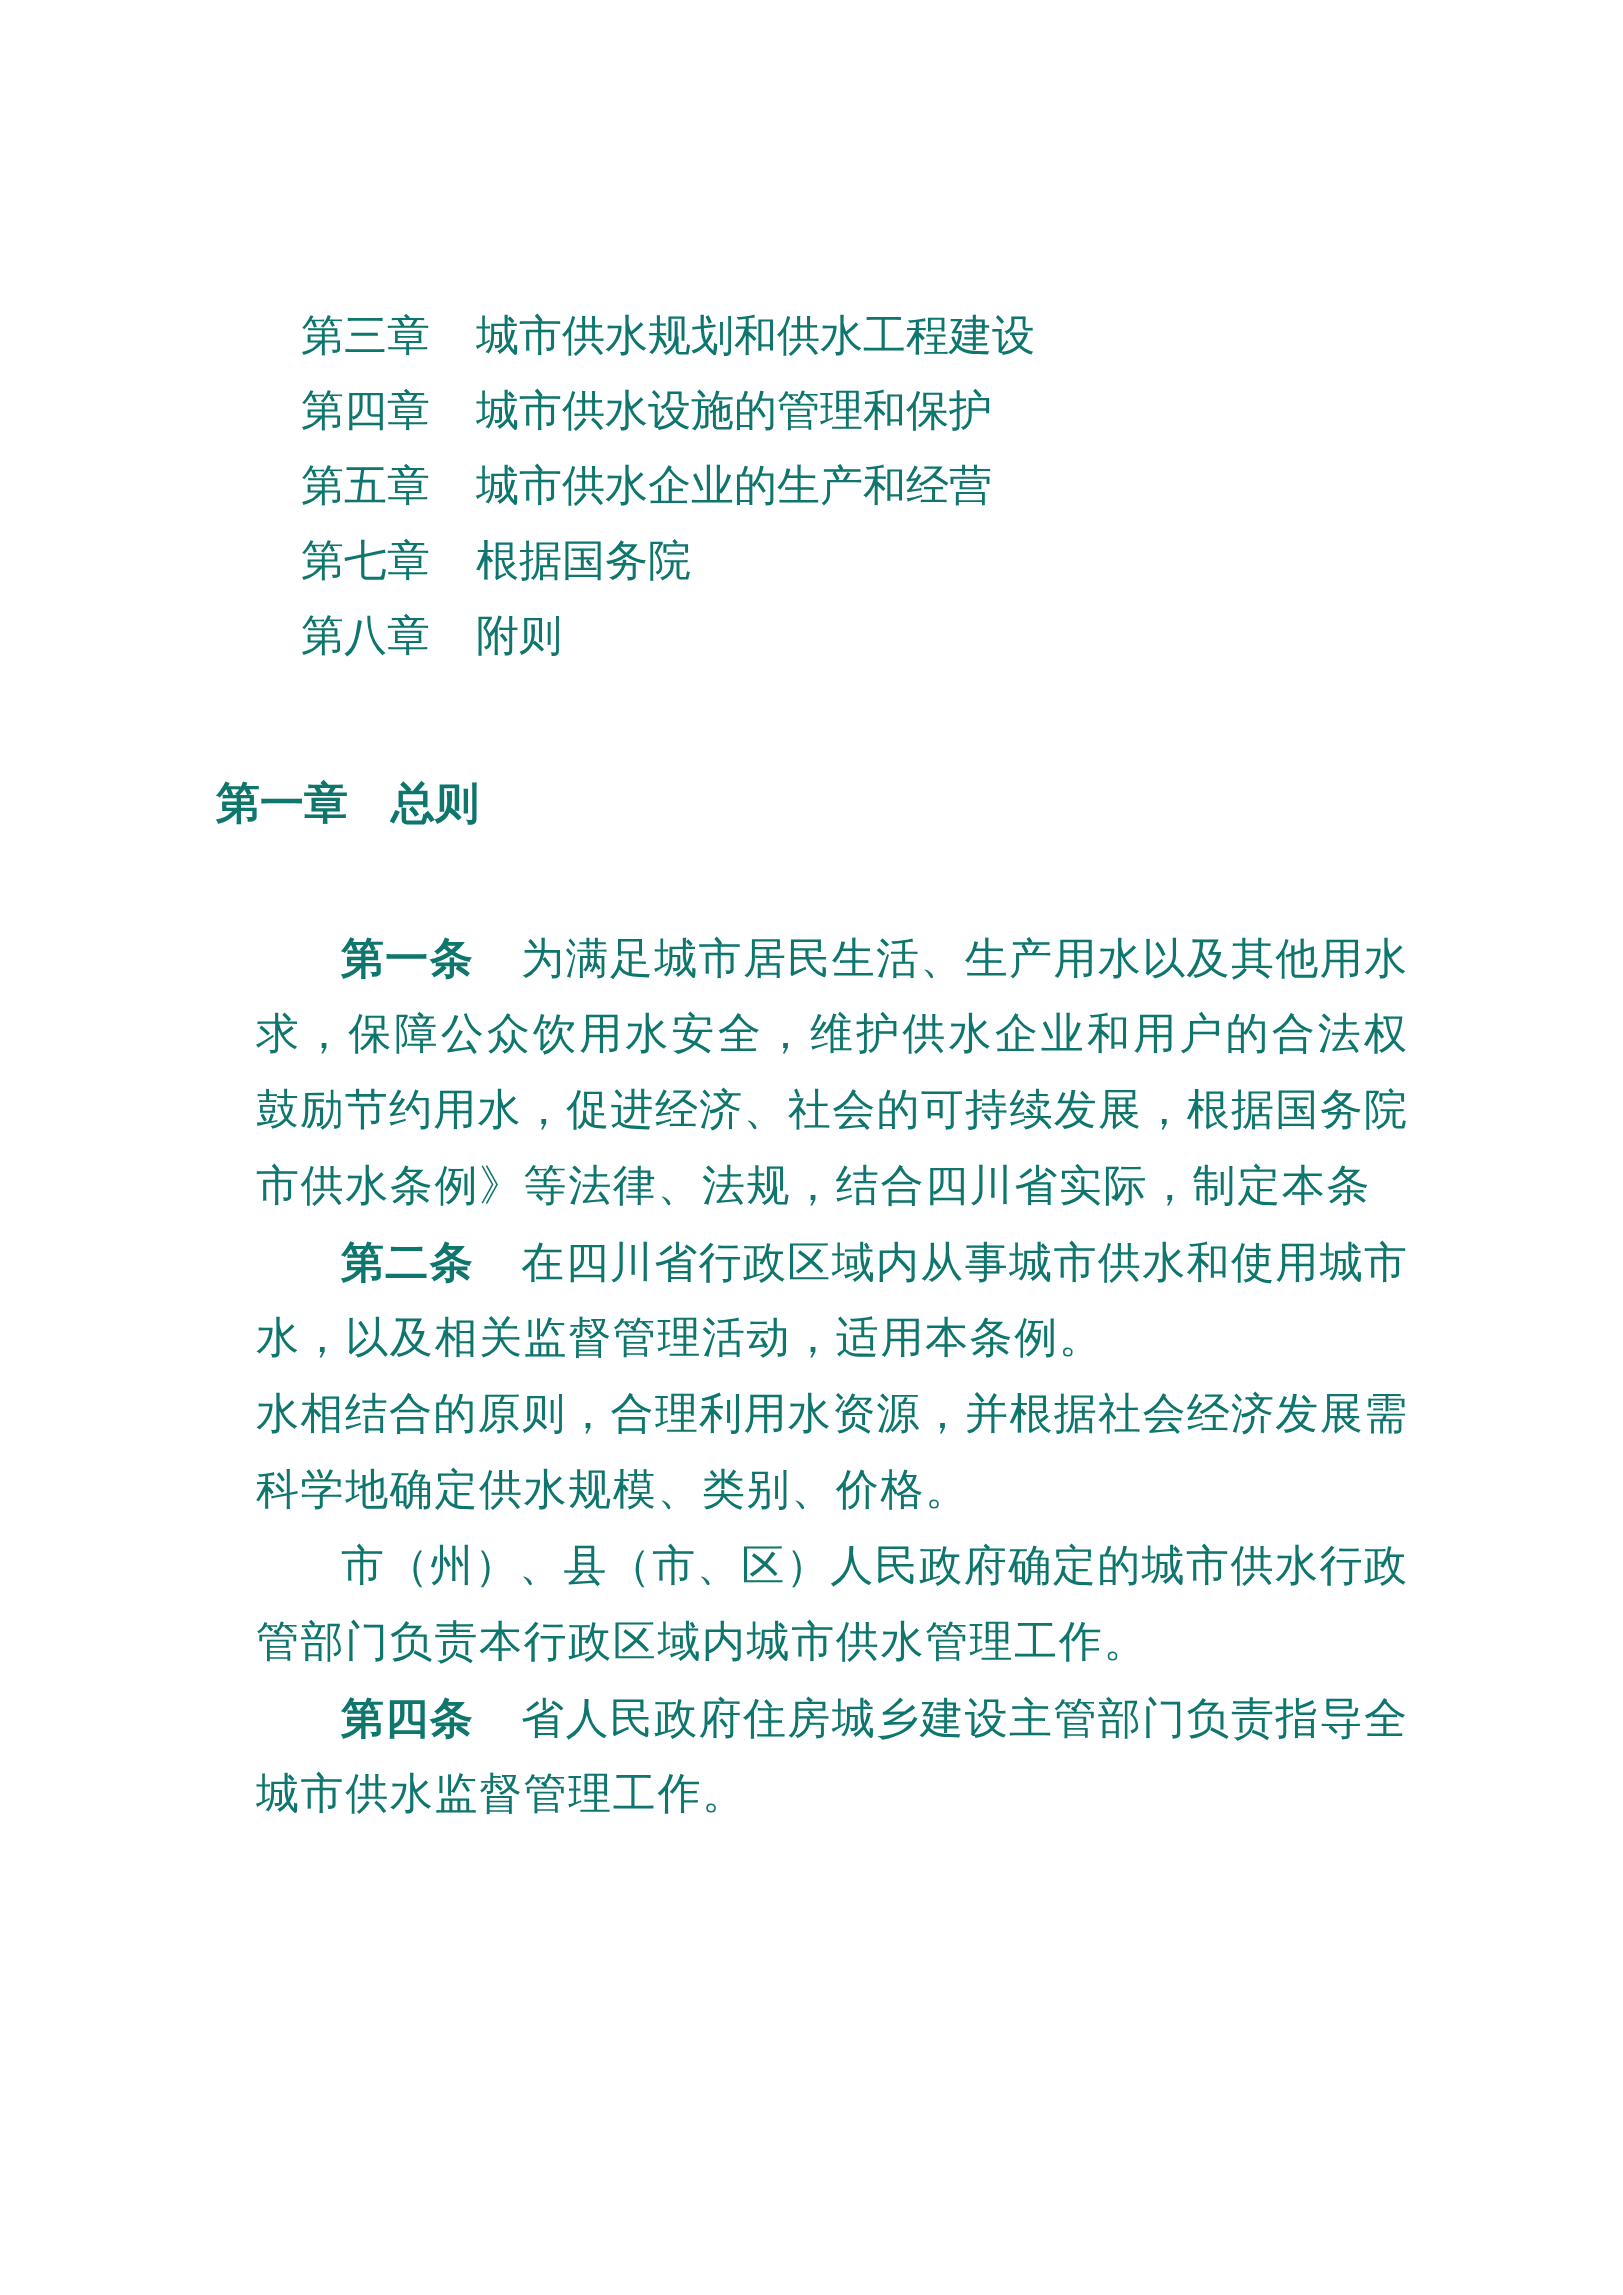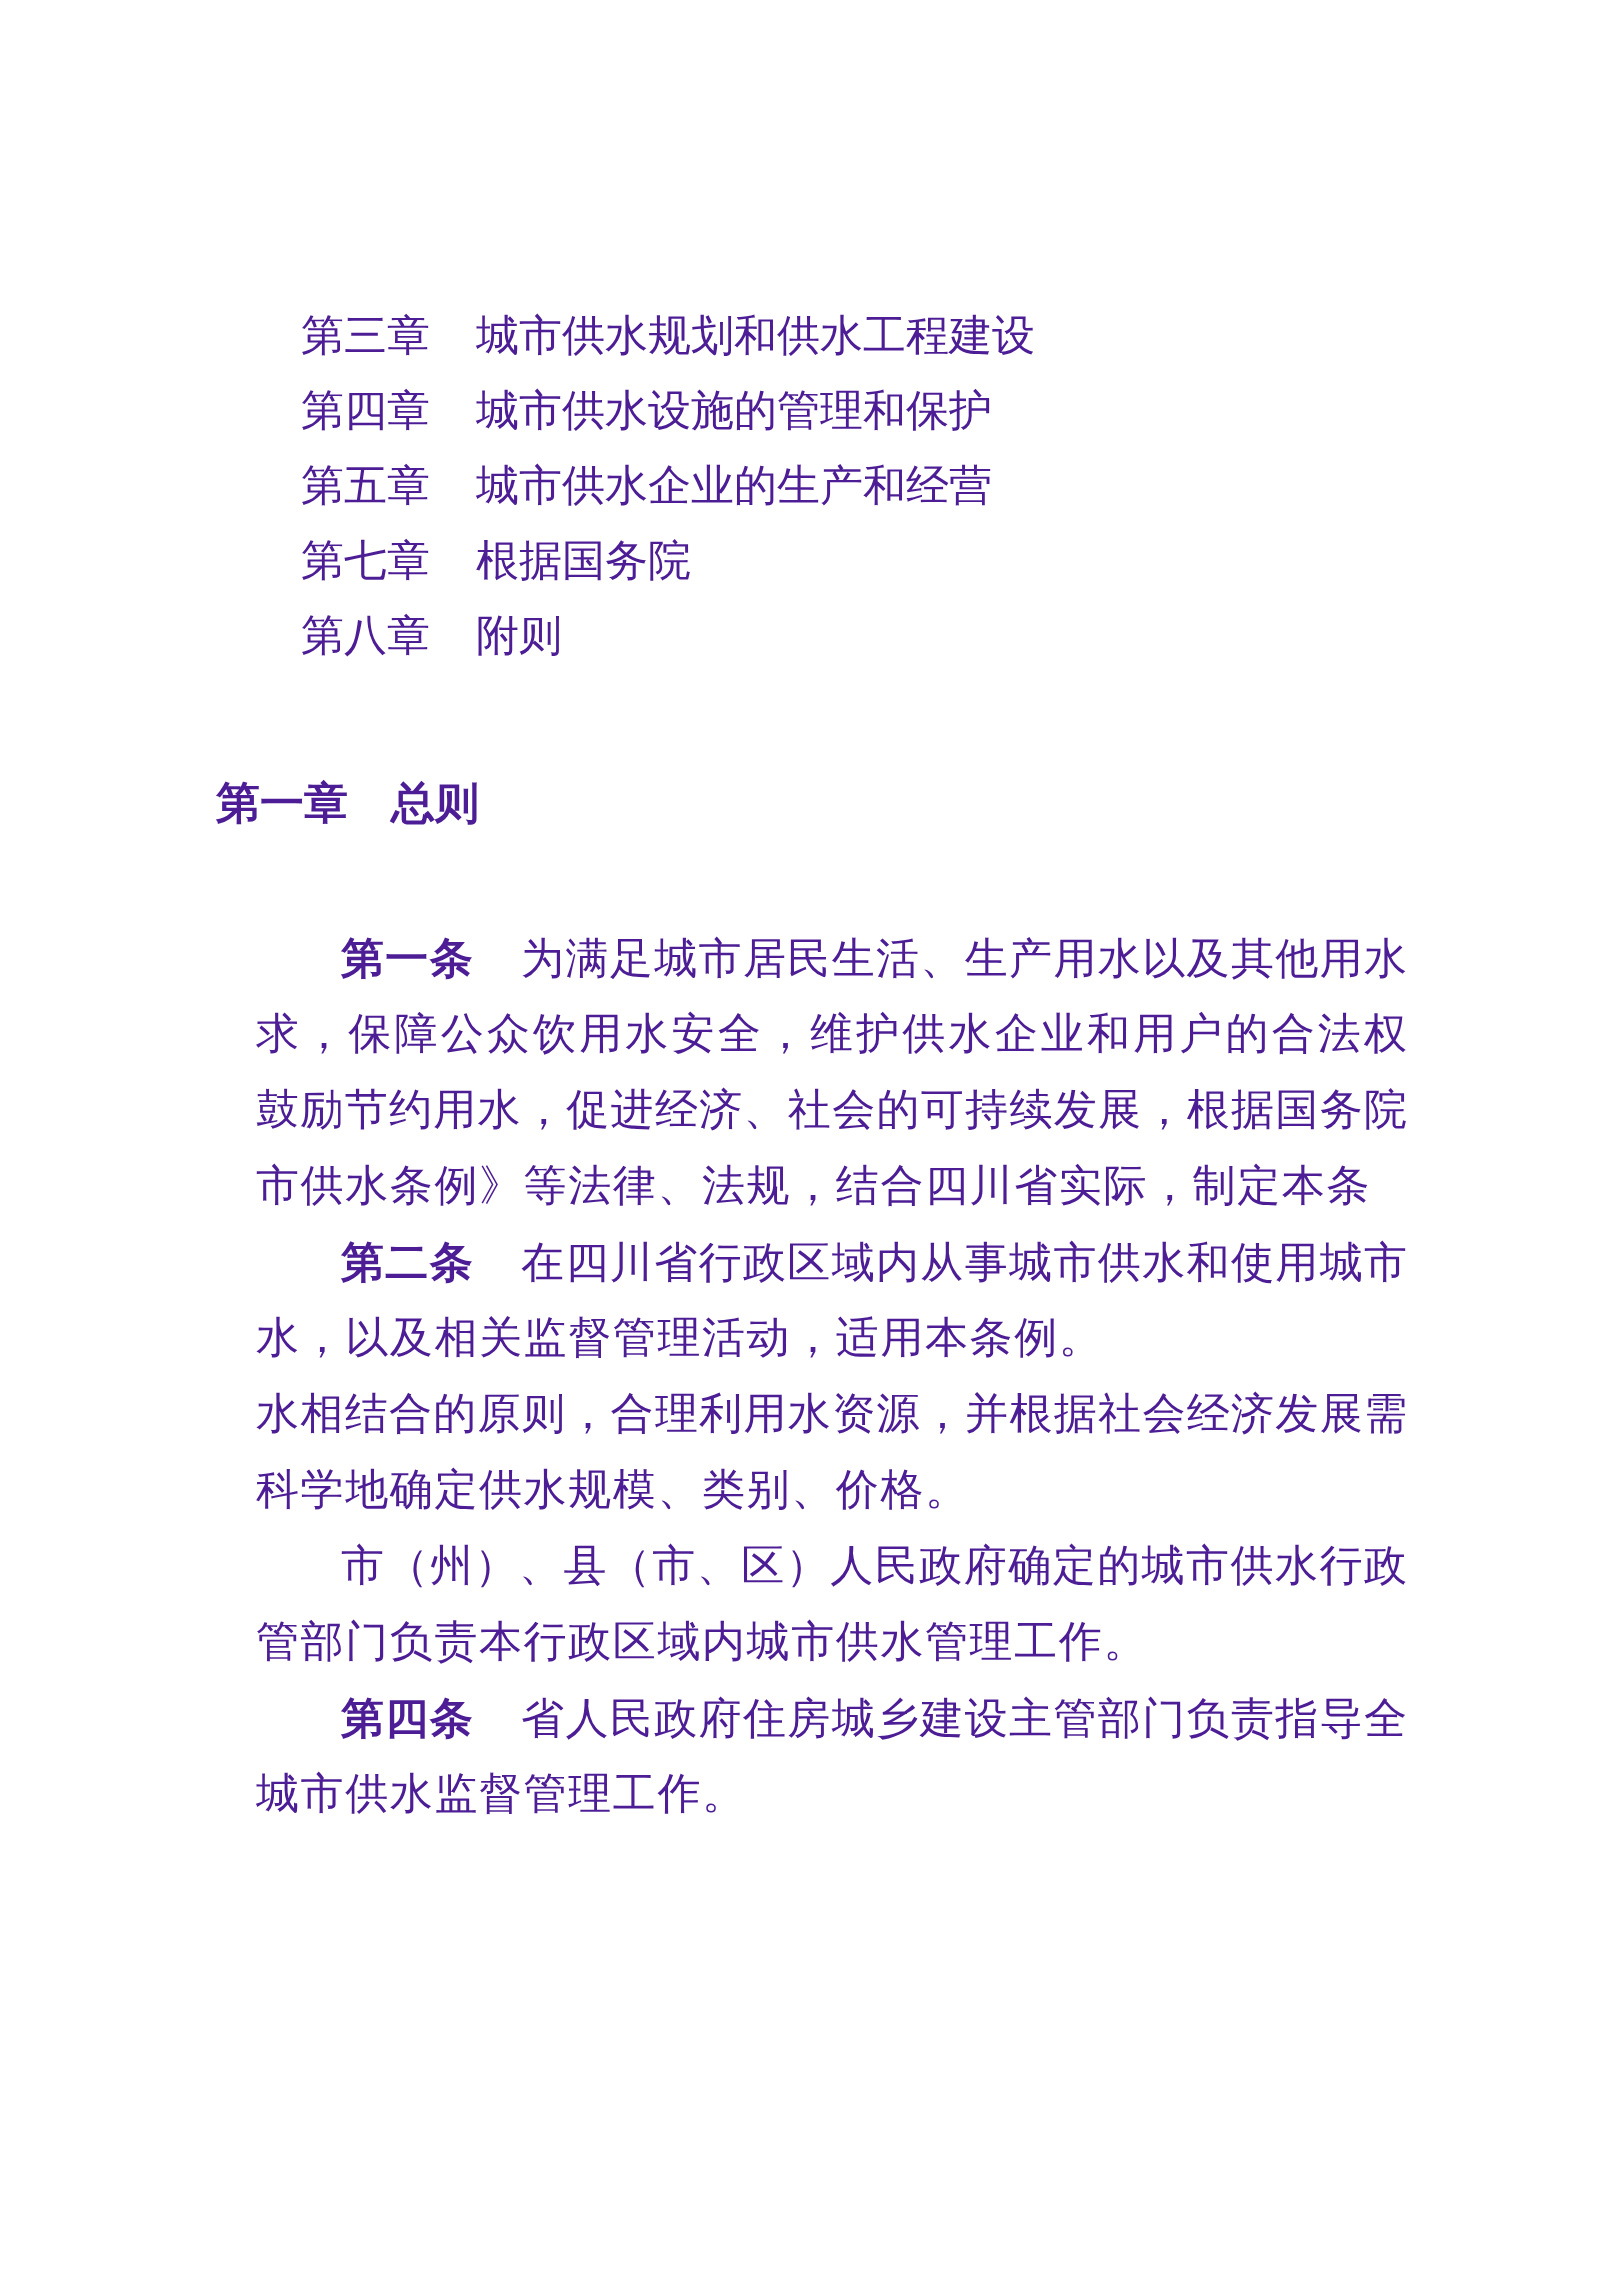--- a/index.html
+++ b/index.html
@@ -5,21 +5,21 @@
   html, body {
     margin: 0;
     padding: 0;
     background: #ffffff;
   }
   .page {
     position: relative;
     width: 1623px;
     height: 2295px;
     background: #ffffff;
-    color: #4c1d95;
+    color: #0f766e;
     overflow: hidden;
   }
   .content {
     margin-left: 216px;
     width: 1191px;
   }
   
   .toc {
     margin-top: 298px;
     font-family: "Liberation Sans", "DejaVu Sans", sans-serif;

